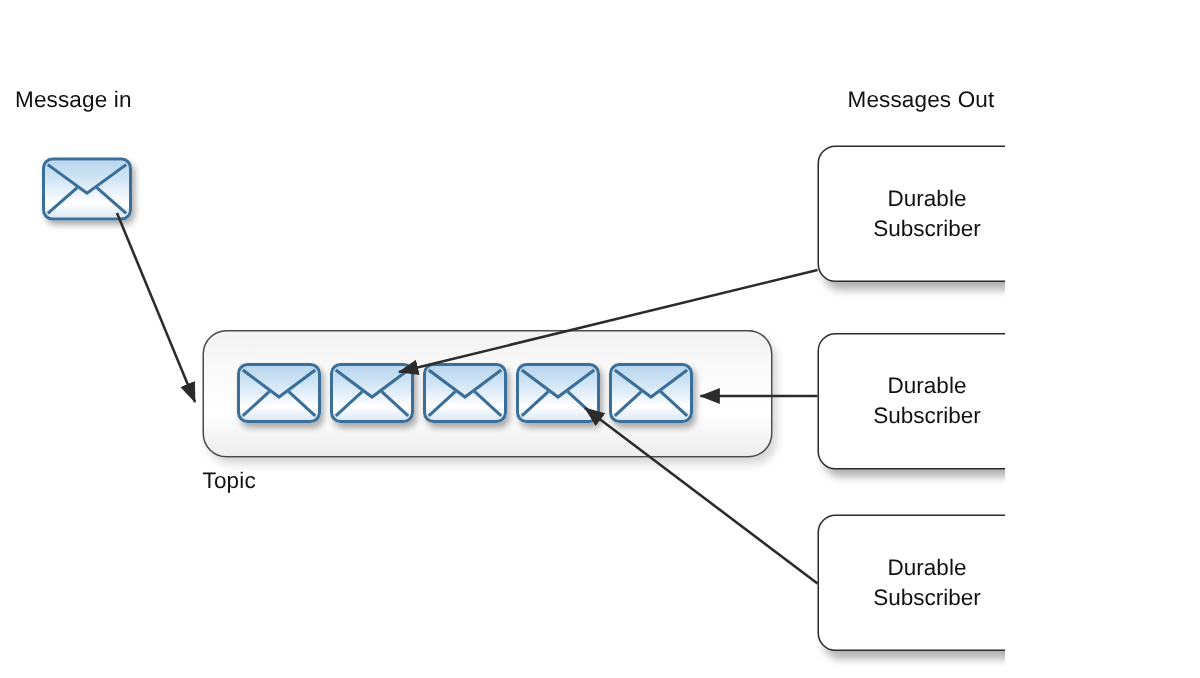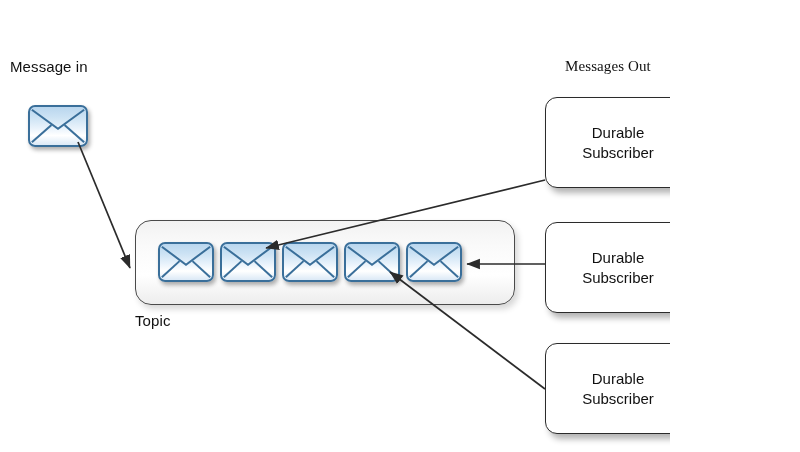--- a/index.html
+++ b/index.html
@@ -31,21 +31,21 @@
   }
   
   .label {
     position: absolute;
     font-size: 15px;
     color: #111111;
     white-space: nowrap;
     letter-spacing: 0.1px;
   }
   #label-message-in { left: 10px;  top: 58px; }
-  #label-messages-out { left: 565px; top: 58px; font-family: Liberation Serif, serif; }
+  #label-messages-out { left: 565px; top: 58px; }
   #label-topic {
     left: 135px;
     top: 312px;
     width: 380px;
   }
   
   .envelope {
     position: absolute;
     border: 2px solid #3a6f9a;
     border-radius: 7px;

